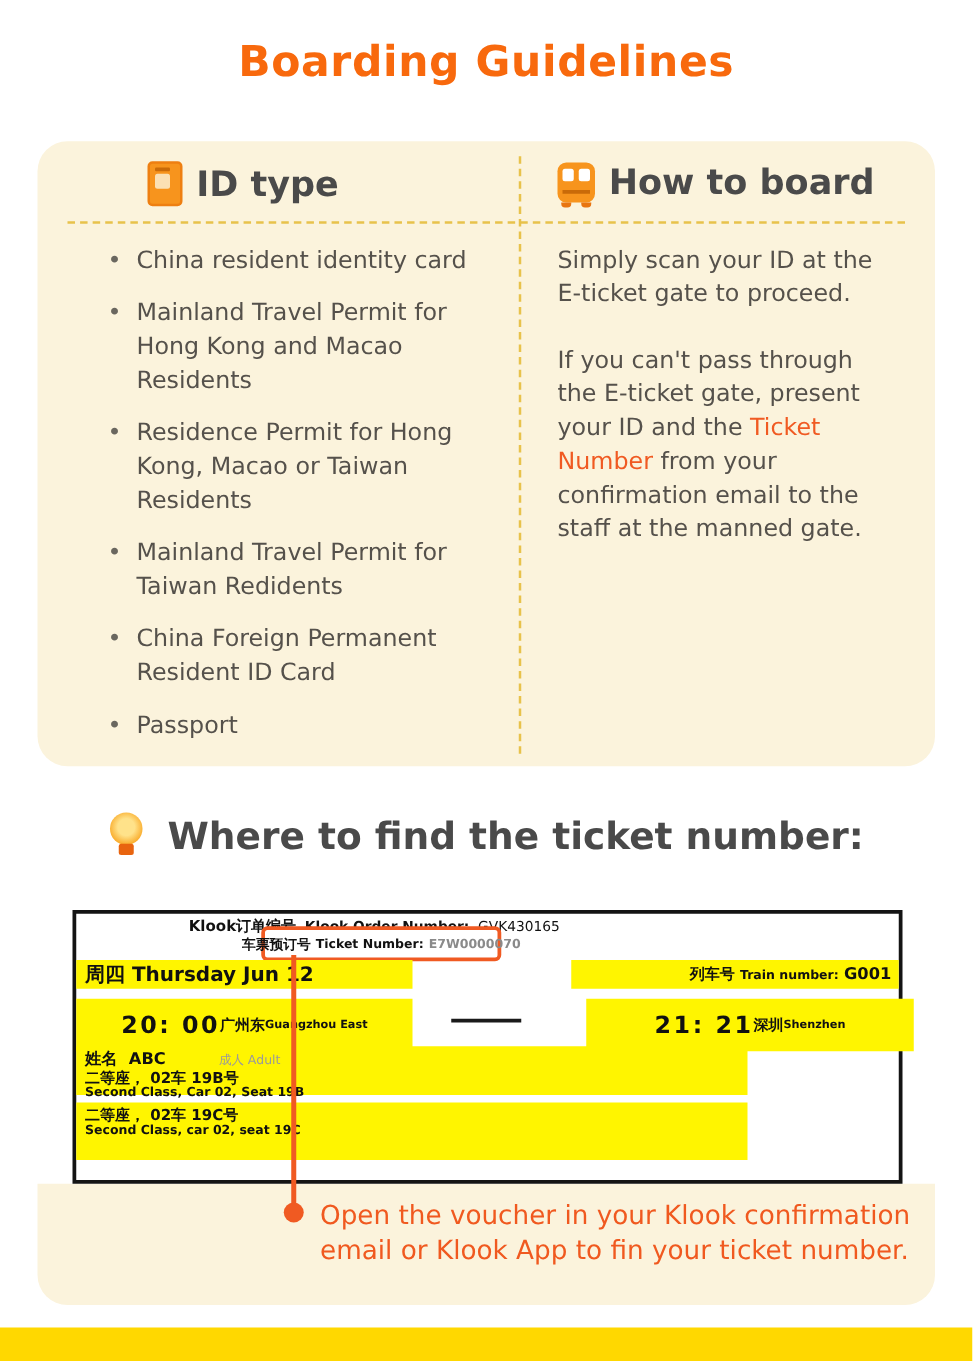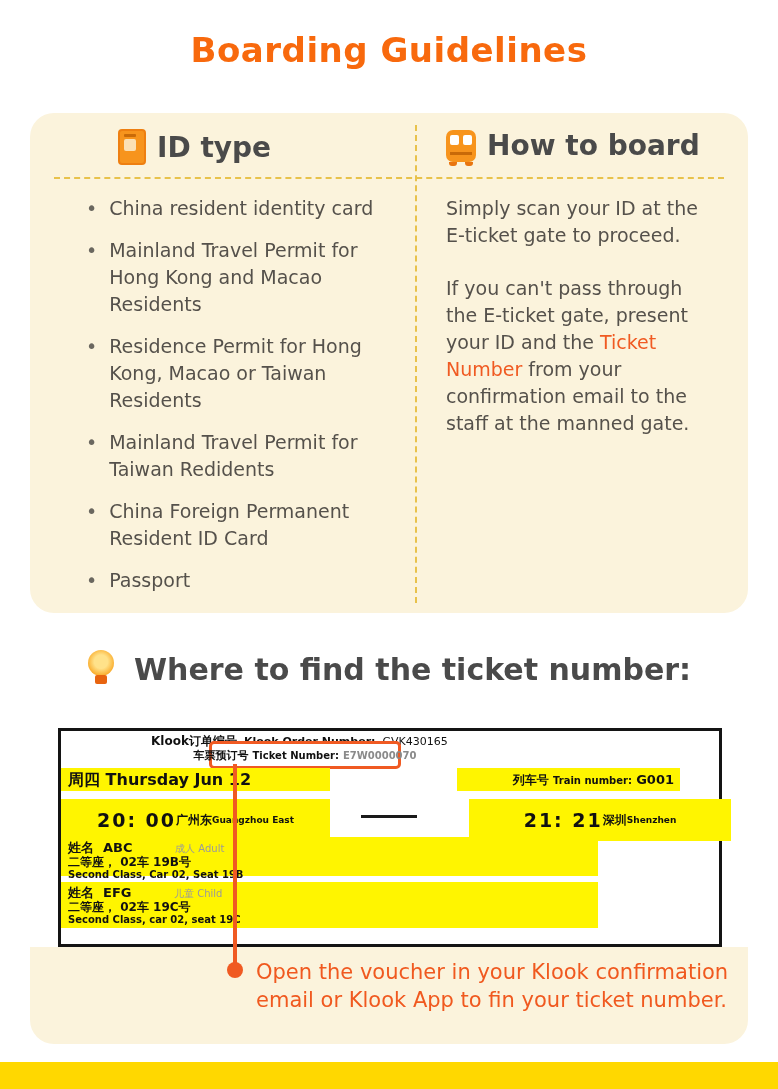--- a/index.html
+++ b/index.html
@@ -64,21 +64,21 @@
   .orderline .cn{font-weight:bold;font-size:12px;}
   .orderline .en{font-weight:bold;}
   .tnbox{position:absolute;left:148px;top:10px;width:186px;height:22px;border:3px solid #F05A22;
          border-radius:5px;display:flex;align-items:center;justify-content:center;gap:4px;
          white-space:nowrap;font-size:10px;background:#fff;}
   .tnbox .cn{font-weight:bold;font-size:11px;color:#111;}
   .tnbox .en{font-weight:bold;color:#111;}
   .tnbox .val{color:#8a8a8a;font-weight:bold;}
   .rowC-l{left:0;top:37px;width:269px;height:23px;line-height:23px;padding-left:7px;box-sizing:border-box;
           font-size:16px;font-weight:bold;color:#111;white-space:nowrap;}
-  .rowC-r{left:396px;top:37px;width:223px;height:23px;line-height:23px;text-align:right;
+  .rowC-r{left:396px;top:37px;width:262px;height:23px;line-height:23px;text-align:right;
           padding-right:6px;box-sizing:border-box;font-size:12px;font-weight:bold;color:#111;white-space:nowrap;}
   .rowC-r .en{font-size:10px;} .rowC-r .val{font-size:13px;}
   .block{display:flex;align-items:center;justify-content:center;}
   .rowD-l{left:0;top:68px;width:269px;height:42px;}
   .rowD-r{left:396px;top:68px;width:262px;height:42px;margin-left:12px;}
   .time{font-size:19px;font-weight:bold;letter-spacing:2px;line-height:20px;color:#111;}
   .stcn{font-size:12px;font-weight:bold;line-height:13px;color:#111;}
   .sten{font-size:9px;font-weight:bold;line-height:10px;color:#111;}
   .dashline{position:absolute;left:300px;top:84px;width:56px;height:3px;background:#1a1a1a;}
   .prow{left:0;width:537px;box-sizing:border-box;padding:4px 16px 0 7px;color:#111;}
@@ -201,23 +201,20 @@
 
     <div class="yel prow prow1">
       <div class="pl1"><span>姓名</span>&nbsp;
         <span>ABC</span>
         <span class="ptype"><span>成人</span> <span>Adult</span></span></div>
       <div class="pl2">二等座， 02车 19B号</div>
       <div class="pl3">Second Class, Car 02, Seat 19B</div>
     </div>
 
     <div class="yel prow prow2">
-      <div class="pl1"><span>姓名</span>&nbsp;
-        <span>EFG</span>
-        <span class="ptype"><span>儿童</span> <span>Child</span></span></div>
       <div class="pl2">二等座， 02车 19C号</div>
       <div class="pl3">Second Class, car 02, seat 19C</div>
     </div>
   </div>
 
   <div class="connector"></div>
   <div class="cdot"></div>
 
   <div class="note">
     <div>Open the voucher in your Klook confirmation</div>

